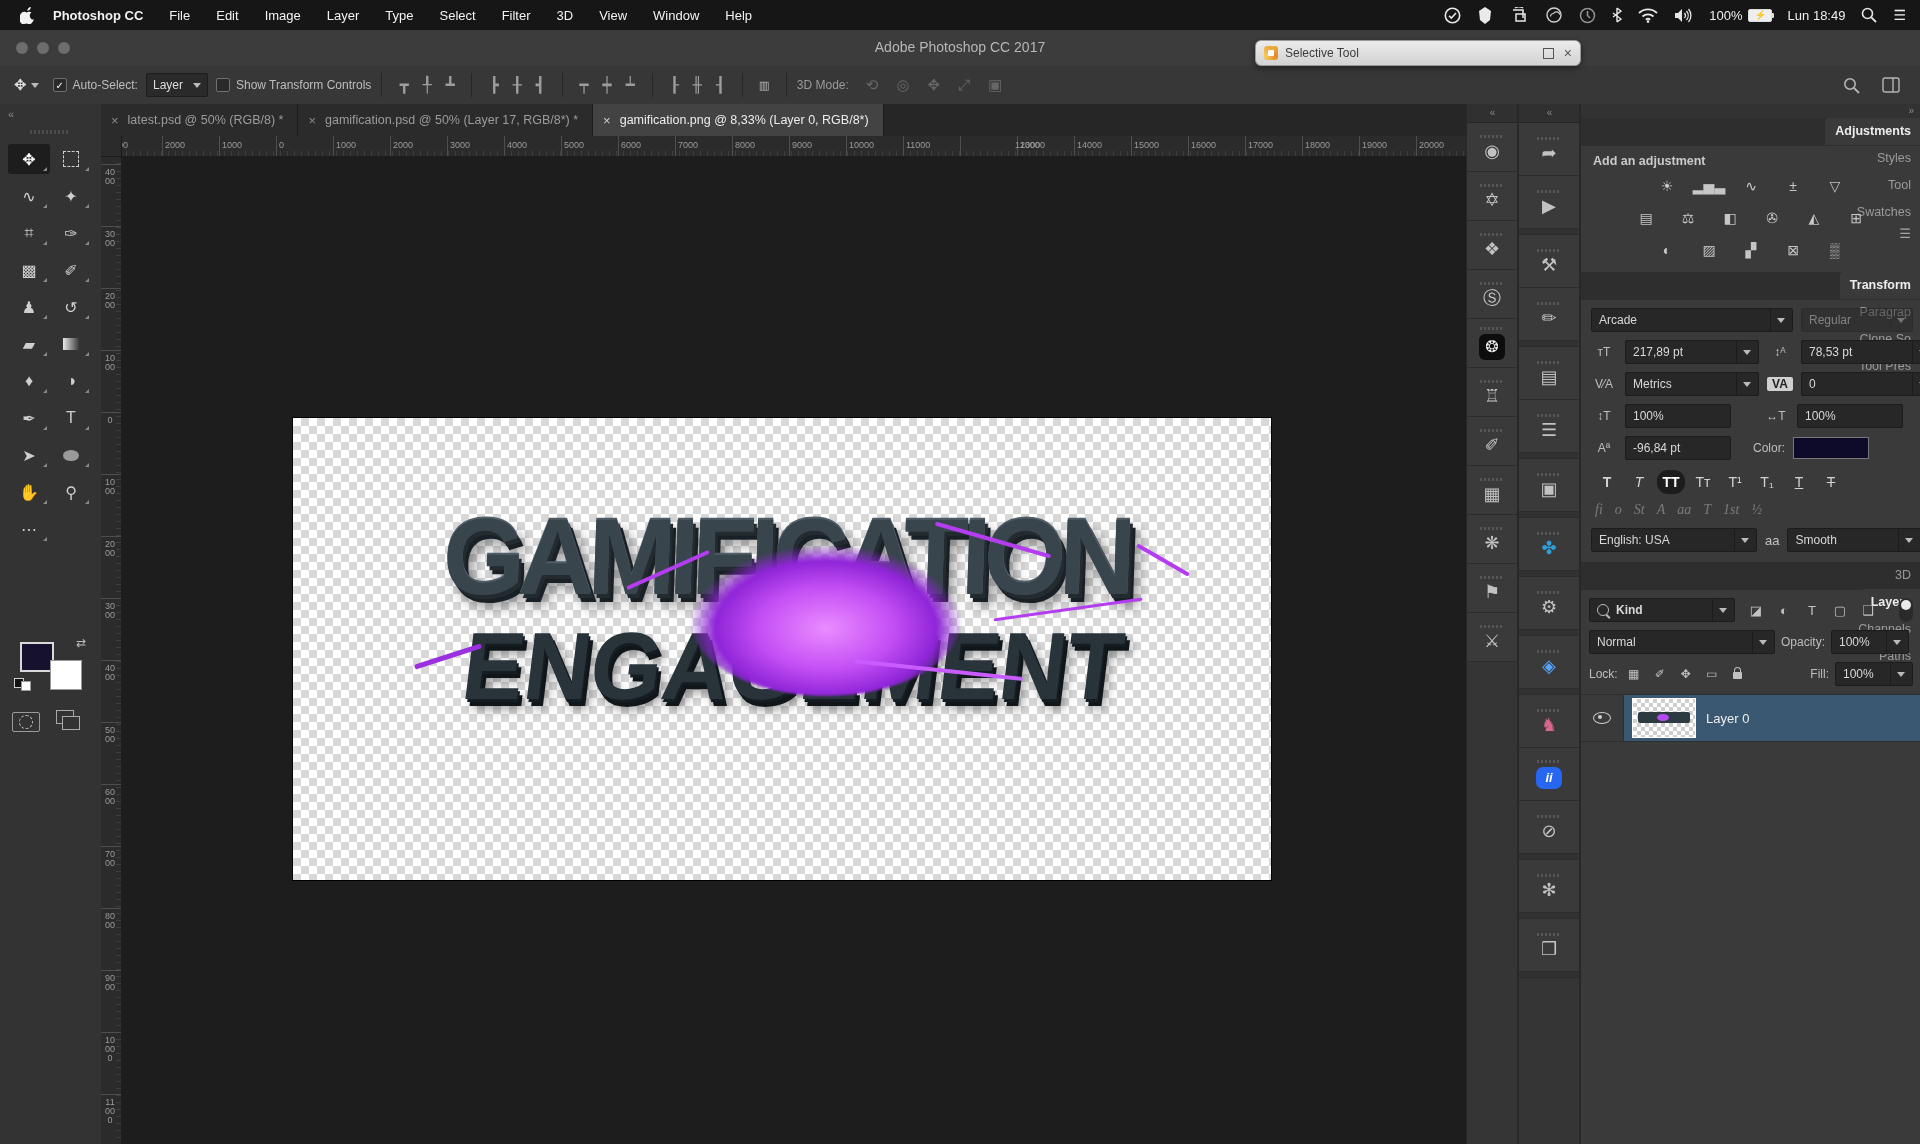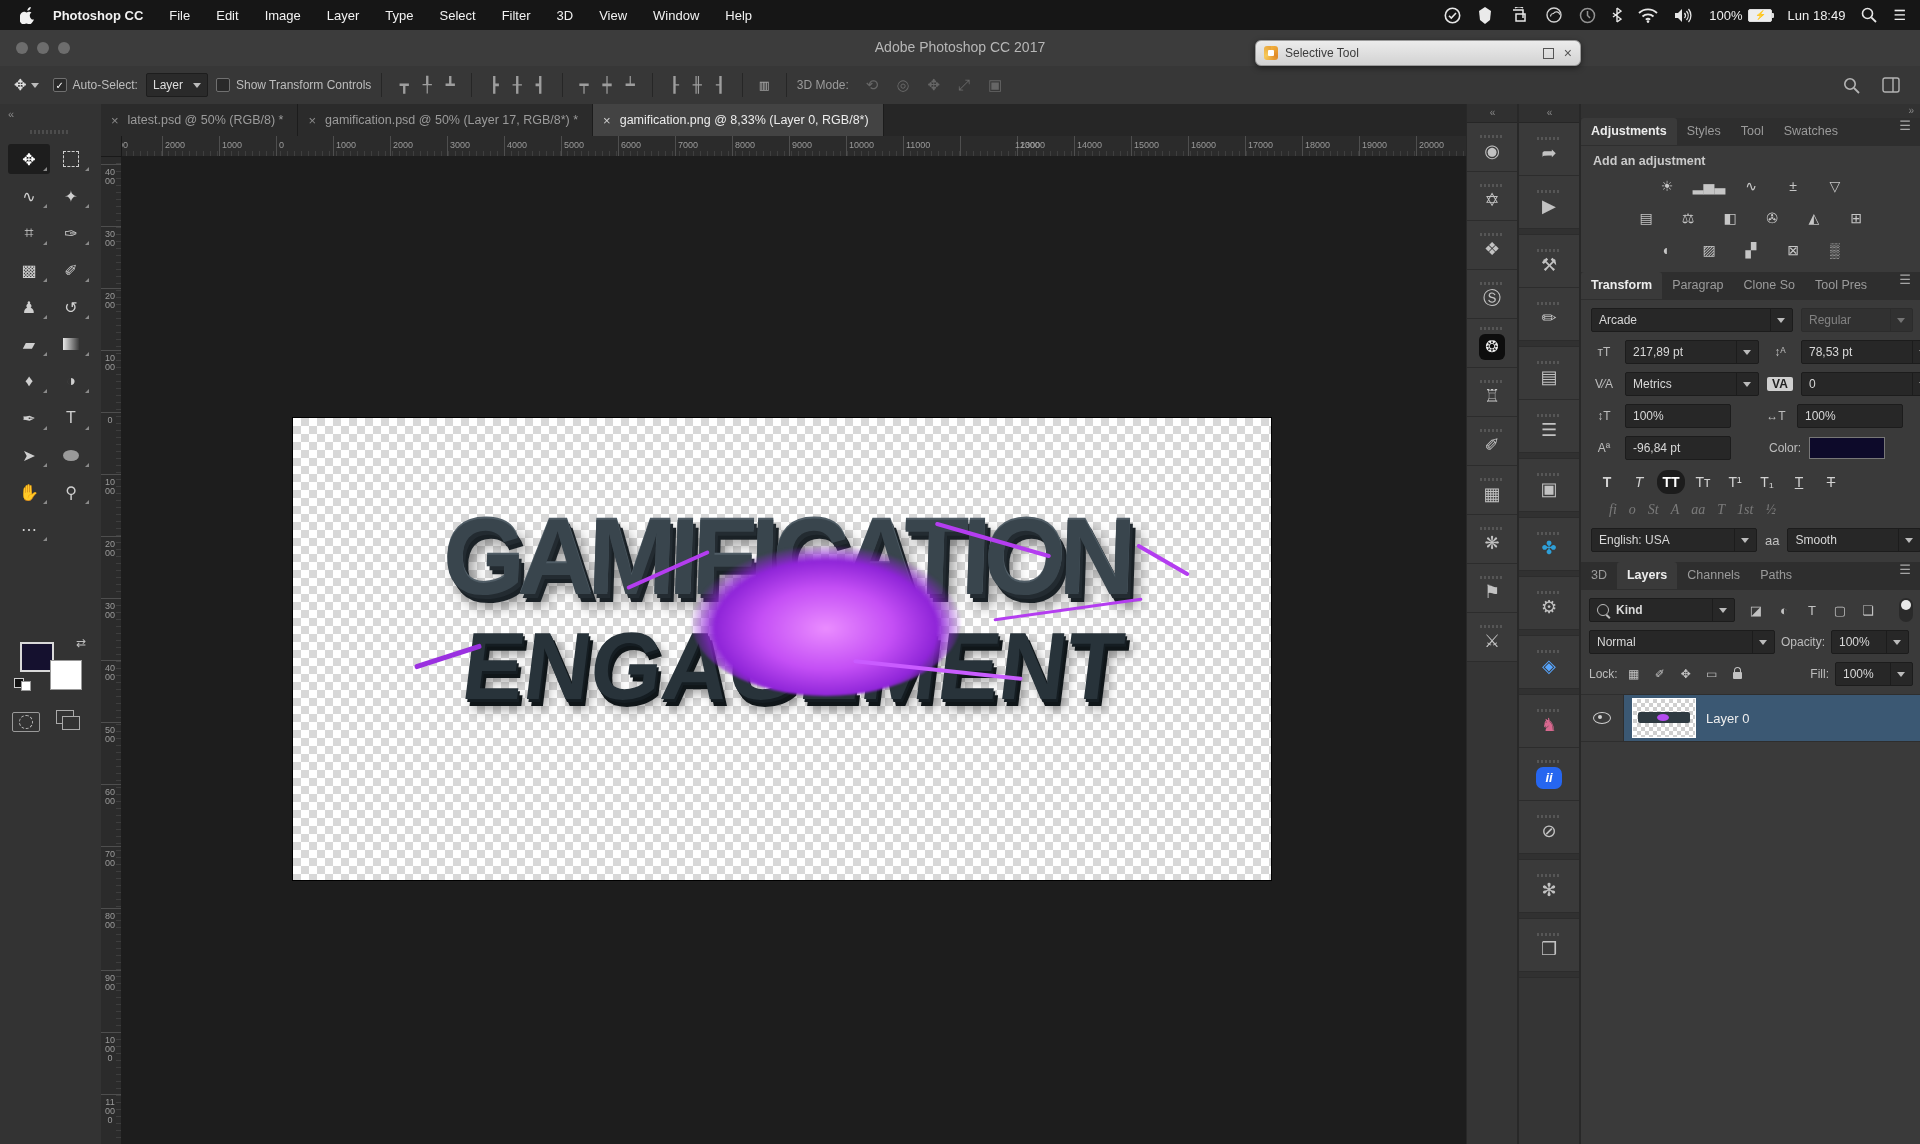--- a/index.html
+++ b/index.html
@@ -144,21 +144,21 @@
   .tgrip{width:24px;height:3px;background:repeating-linear-gradient(90deg,#565656 0 2px,transparent 2px 4px);}
   .tico{font-size:18px;line-height:1;color:#c2c2c2;}
   .tile .tdark{background:#0d0d0d;color:#f0f0f0;width:26px;height:26px;border-radius:6px;display:flex;align-items:center;justify-content:center;font-size:16px;}
   .tile .tblue{background:#2666f0;color:#fff;width:26px;height:22px;border-radius:7px;display:flex;align-items:center;justify-content:center;
                font-style:italic;font-weight:bold;font-size:13px;}
   .dgap{height:5px;background:#313131;border-bottom:1px solid #2c2c2c;}
 
   
   .rp{position:absolute;left:1580px;top:0;width:340px;height:1040px;background:#3a3a3a;border-left:1px solid #282828;}
   .phdr{height:14px;background:#323232;color:#8a8a8a;font-size:10px;text-align:right;padding-right:8px;line-height:14px;letter-spacing:-1px;}
-  .ptabs{height:28px;background:#2e2e2e;display:flex;align-items:flex-start;color:#9b9b9b;font-size:12.5px;}
+  .ptabs{height:28px;background:#2e2e2e;display:flex;align-items:flex-end;color:#9b9b9b;font-size:12.5px;flex-direction:column;}
   .ptab{padding:6px 10px 7px;white-space:nowrap;}
   .ptab.active{background:#3a3a3a;color:#ececec;font-weight:bold;border-radius:3px 3px 0 0;}
   .pmenu{margin-left:auto;padding:0 10px 6px;color:#a5a5a5;font-size:13px;}
   .padd{padding:8px 12px 2px;color:#cacaca;font-weight:bold;font-size:12.5px;}
   .adjrow{display:flex;justify-content:center;gap:18px;padding:7px 0;}
   .adjic{width:24px;height:18px;display:flex;align-items:center;justify-content:center;color:#c6c6c6;font-size:14px;}
 
   .charbody{padding:8px 10px 10px;}
   .crow{display:flex;align-items:center;gap:8px;margin-bottom:8px;}
   .field{height:22px;background:#272727;border:1px solid #1c1c1c;border-radius:2px;display:flex;align-items:center;
@@ -169,21 +169,21 @@
   .dim{opacity:.45;}
   .cicon{width:26px;text-align:center;color:#bdbdbd;font-size:12px;flex:none;}
   .clabel{color:#bdbdbd;font-size:12px;}
   .colorsw{width:74px;height:20px;background:#0d0a2a;border:1px solid #777;}
   .stylerow{display:flex;gap:4px;padding:2px 2px 8px;}
   .stybtn{width:28px;height:24px;display:flex;align-items:center;justify-content:center;color:#d2d2d2;font-size:14px;border-radius:2px;}
   .stybtn.active{background:#1c1c1c;color:#fff;border-radius:11px;}
   .stybtn.i{font-style:italic;}.stybtn.b{font-weight:bold;}
   .stybtn.u span{text-decoration:underline;}
   .stybtn.s span{text-decoration:line-through;}
-  .otrow{display:flex;gap:12px;padding:0 4px 10px;color:#b9b9b9;opacity:.5;font-size:14px;margin-left:14px;}
+  .otrow{display:flex;gap:12px;padding:0 4px 10px;color:#b9b9b9;opacity:.5;font-size:14px;}
   .otrow .it{font-style:italic;font-family:"Liberation Serif",serif;}
   .aa{color:#c2c2c2;font-size:13px;}
 
   .layersbody{padding:8px 8px 0;}
   .lrow{display:flex;align-items:center;gap:6px;margin-bottom:8px;}
   .mag{width:10px;height:10px;border:1.5px solid #bbb;border-radius:50%;position:relative;display:inline-block;flex:none;}
   .mag:after{content:"";position:absolute;left:9px;top:9px;width:5px;height:1.5px;background:#bbb;transform:rotate(45deg);transform-origin:0 0;}
   .fico{width:22px;height:20px;display:flex;align-items:center;justify-content:center;color:#c2c2c2;font-size:13px;}
   .toggle{width:14px;height:24px;background:#2a2a2a;border-radius:7px;position:relative;margin-left:auto;}
   .toggle:after{content:"";position:absolute;left:2px;top:2px;width:10px;height:10px;border-radius:50%;background:#e8e8e8;}
@@ -746,21 +746,21 @@
           <span class="cicon" style="margin-left:24px;">↔T</span>
           <span class="field w90">
               <span>100%</span>
             </span>
         </div>
         <div class="crow">
           <span class="cicon">Aª</span>
           <span class="field w90">
               <span>-96,84 pt</span>
             </span>
-          <span class="clabel" style="margin-left:30px;">Color:</span>
+          <span class="clabel" style="margin-left:14px;">Color:</span>
           <span class="colorsw"></span>
         </div>
         <div class="stylerow" id="style-btns">
             <span class="stybtn b">
               <span>T</span>
             </span>
             <span class="stybtn i">
               <span>T</span>
             </span>
             <span class="stybtn b active">

